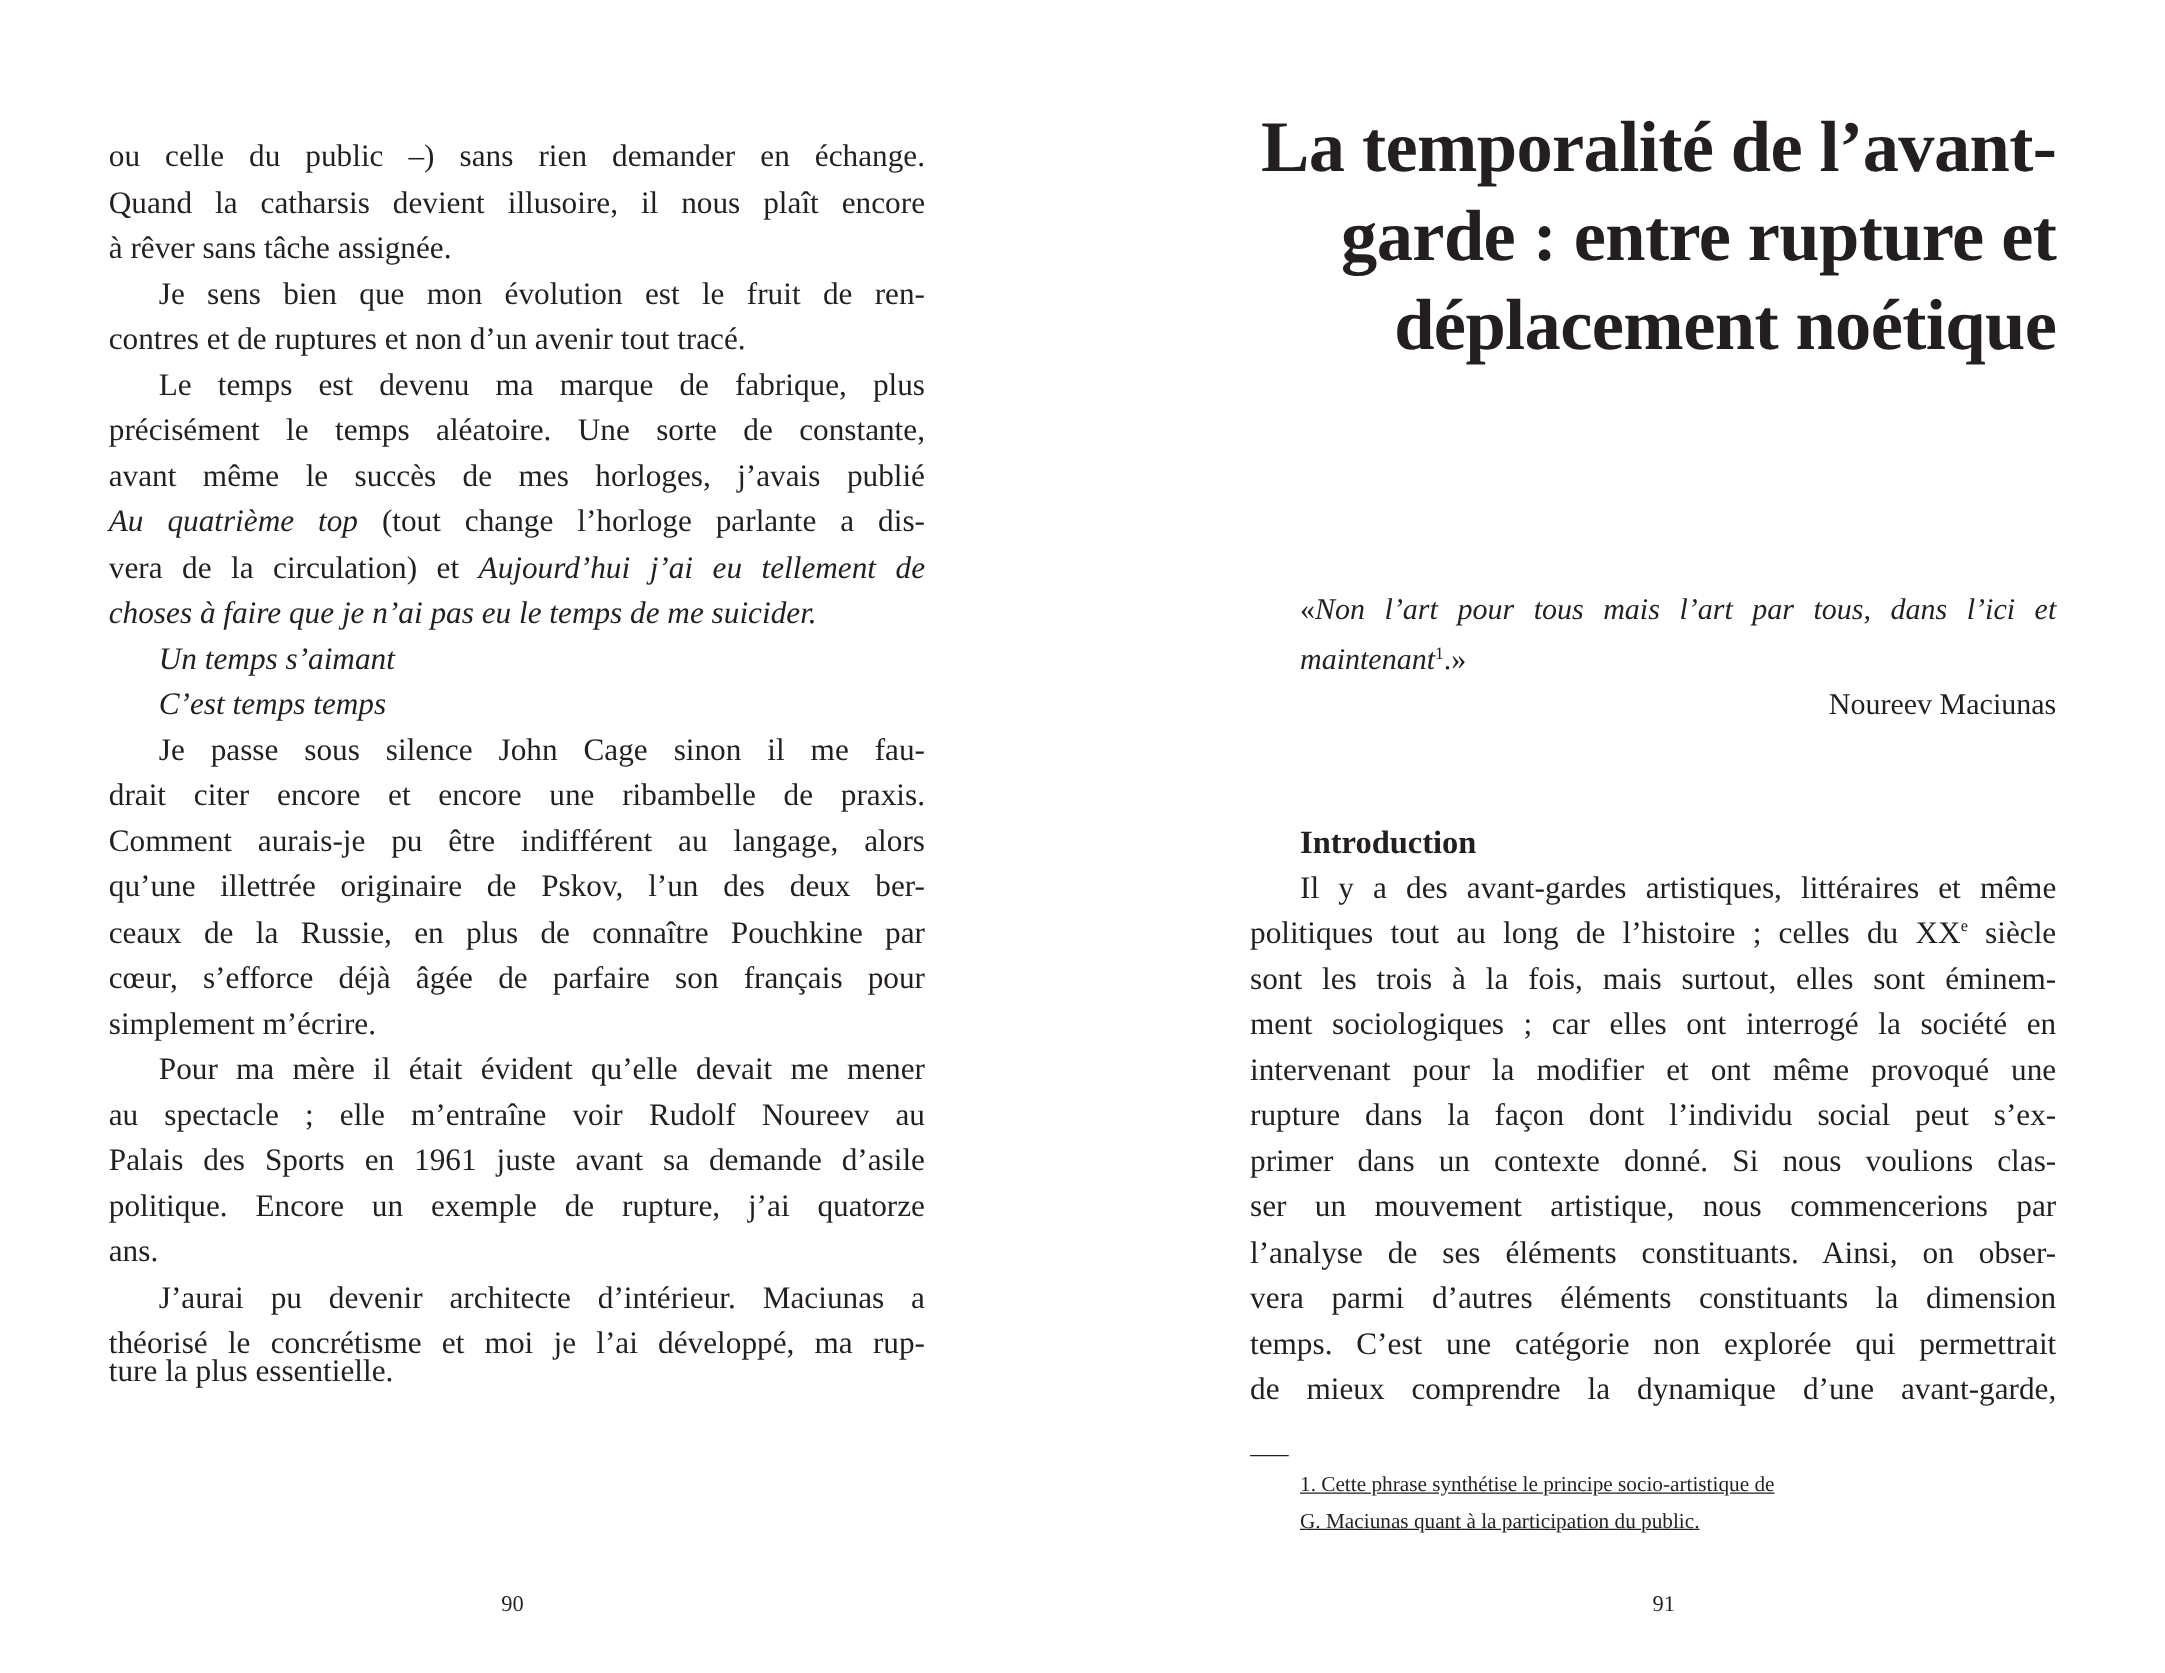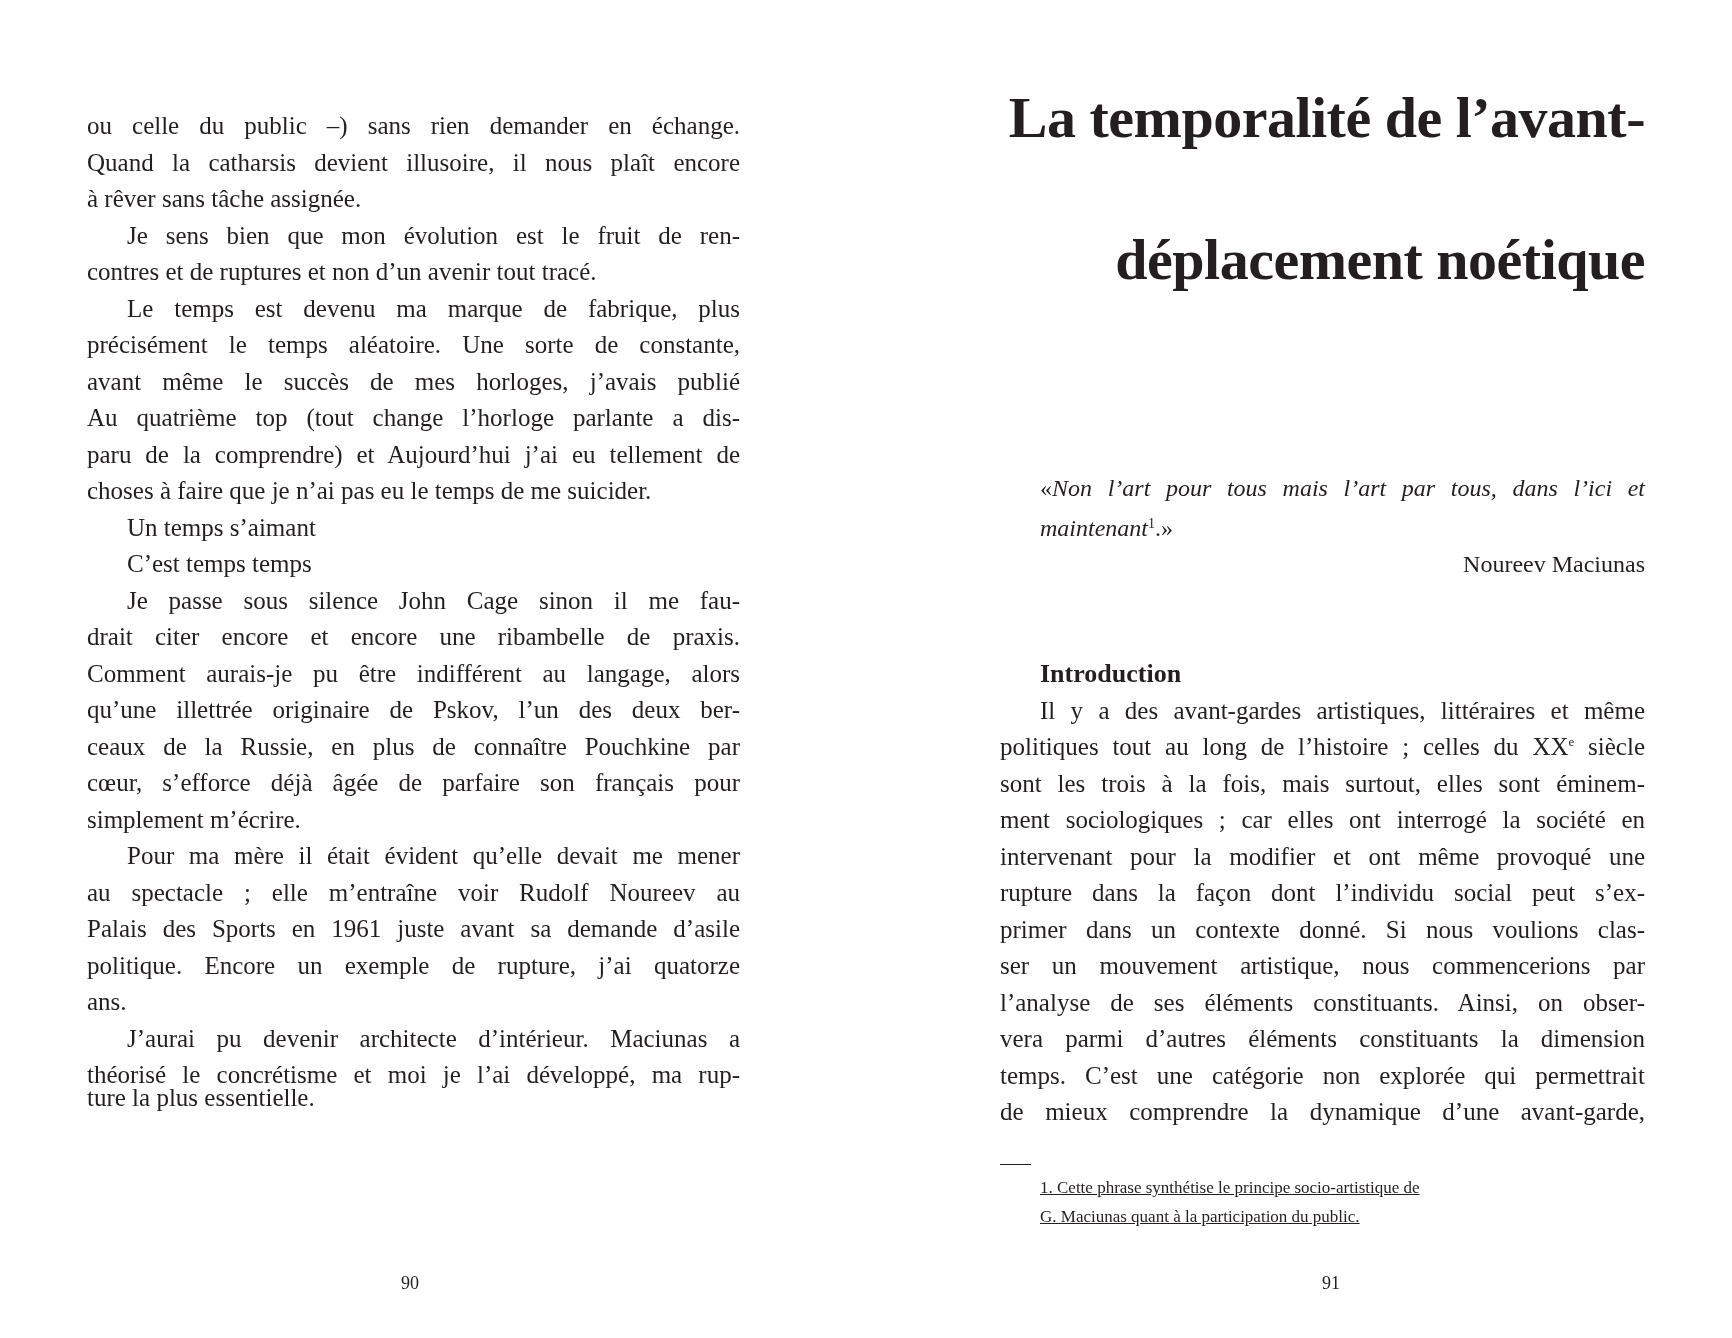--- a/index.html
+++ b/index.html
@@ -4,21 +4,21 @@
 <style>
   html, body { margin: 0; padding: 0; background: #ffffff; }
   body { width: 1732px; height: 1338px; position: relative; overflow: hidden;
          font-family: "Liberation Serif", "DejaVu Serif", serif; color: #231f20; }
   .page { position: absolute; top: 0; height: 1270px; }
   #page-left { left: 0; width: 866px; }
   #page-right { left: 866px; width: 866px; }
   .line { position: absolute; height: 36px; line-height: 36px; font-size: 25px;
           white-space: nowrap; text-align: justify; text-align-last: justify; }
   .line.last { text-align-last: left; }
-  .line .seg-i { }
+  .line .seg-i { font-style: italic; }
   .left-line { left: 87px; width: 653px; }
   .right-line { left: 134px; width: 645px; }
   .indent { text-indent: 40px; }
   .title-line { position: absolute; left: 134px; width: 645px; font-size: 58px; font-weight: bold;
                 line-height: 72px; height: 72px; text-align: right; white-space: nowrap; letter-spacing: -0.5px; }
   .author { position: absolute; left: 134px; width: 645px; top: 358px; font-size: 31px; line-height: 40px;
             text-align: right; white-space: nowrap; }
   .quote-line { position: absolute; left: 174px; width: 605px; font-size: 24px; line-height: 36px; height: 36px;
                 white-space: nowrap; text-align: justify; text-align-last: justify; font-style: italic; }
   .quote-line.last { text-align-last: left; }
@@ -41,21 +41,21 @@
   <div id="left-body">
       <div class="line left-line fit" style="top: 108px;"><span>ou celle du public –) sans rien demander en échange.</span></div>
       <div class="line left-line fit" style="top: 144.5px;"><span>Quand la catharsis devient illusoire, il nous plaît encore</span></div>
       <div class="line left-line last fit" style="top: 181px;"><span>à rêver sans tâche assignée.</span></div>
       <div class="line left-line indent fit" style="top: 217.5px;"><span>Je sens bien que mon évolution est le fruit de ren-</span></div>
       <div class="line left-line last fit" style="top: 254px;"><span>contres et de ruptures et non d’un avenir tout tracé.</span></div>
       <div class="line left-line indent fit" style="top: 290.5px;"><span>Le temps est devenu ma marque de fabrique, plus</span></div>
       <div class="line left-line fit" style="top: 327px;"><span>précisément le temps aléatoire. Une sorte de constante,</span></div>
       <div class="line left-line fit" style="top: 363.5px;"><span>avant même le succès de mes horloges, j’avais publié</span></div>
       <div class="line left-line fit" style="top: 400px;"><span class="seg-i">Au quatrième top</span><span> (tout change l’horloge parlante a dis-</span></div>
-      <div class="line left-line fit" style="top: 436.5px;"><span>paru de la comprendre) et </span><span class="seg-i">Aujourd’hui j’ai eu tellement de</span></div>
+      <div class="line left-line fit" style="top: 436.5px;"><span>vera de la circulation) et </span><span class="seg-i">Aujourd’hui j’ai eu tellement de</span></div>
       <div class="line left-line last fit" style="top: 473px;"><span class="seg-i">choses à faire que je n’ai pas eu le temps de me suicider.</span></div>
       <div class="line left-line indent last fit" style="top: 509.5px;"><span class="seg-i">Un temps s’aimant</span></div>
       <div class="line left-line indent last fit" style="top: 546px;"><span class="seg-i">C’est temps temps</span></div>
       <div class="line left-line indent fit" style="top: 582.5px;"><span>Je passe sous silence John Cage sinon il me fau-</span></div>
       <div class="line left-line fit" style="top: 619px;"><span>drait citer encore et encore une ribambelle de praxis.</span></div>
       <div class="line left-line fit" style="top: 655.5px;"><span>Comment aurais-je pu être indifférent au langage, alors</span></div>
       <div class="line left-line fit" style="top: 692px;"><span>qu’une illettrée originaire de Pskov, l’un des deux ber-</span></div>
       <div class="line left-line fit" style="top: 728.5px;"><span>ceaux de la Russie, en plus de connaître Pouchkine par</span></div>
       <div class="line left-line fit" style="top: 765px;"><span>cœur, s’efforce déjà âgée de parfaire son français pour</span></div>
       <div class="line left-line last fit" style="top: 801.5px;"><span>simplement m’écrire.</span></div>
@@ -66,20 +66,21 @@
       <div class="line left-line last fit" style="top: 984px;"><span>ans.</span></div>
       <div class="line left-line indent fit" style="top: 1020.5px;"><span>J’aurai pu devenir architecte d’intérieur. Maciunas a</span></div>
       <div class="line left-line fit" style="top: 1057px;"><span>théorisé le concrétisme et moi je l’ai développé, ma rup-</span></div>
       <div class="line left-line last fit" style="top: 1080px;"><span>ture la plus essentielle.</span></div>
     </div>
   <div class="page-number">90</div>
 </div>
 
 <div class="page" id="page-right">
   <div class="title-line fit-center" style="top:82px">La temporalité de l’avant-</div>
+  <div class="title-line fit-center" style="top:153px">garde : entre rupture et</div>
   <div class="title-line fit-center" style="top:224px">déplacement noétique</div>
 
 
   <div class="quote-line fit" style="top:470px"><span class="roman">«</span><span>Non l’art pour tous mais l’art par tous, dans l’ici et</span></div>
   <div class="quote-line last" style="top:510px"><span>maintenant</span><sup>1</sup><span class="roman">.»</span></div>
   <div class="quote-source">Noureev Maciunas</div>
 
   <div class="section-head">Introduction</div>
   <div id="right-body">
       <div class="line right-line indent fit" style="top: 692.5px;"><span>Il y a des avant-gardes artistiques, littéraires et même</span></div>

